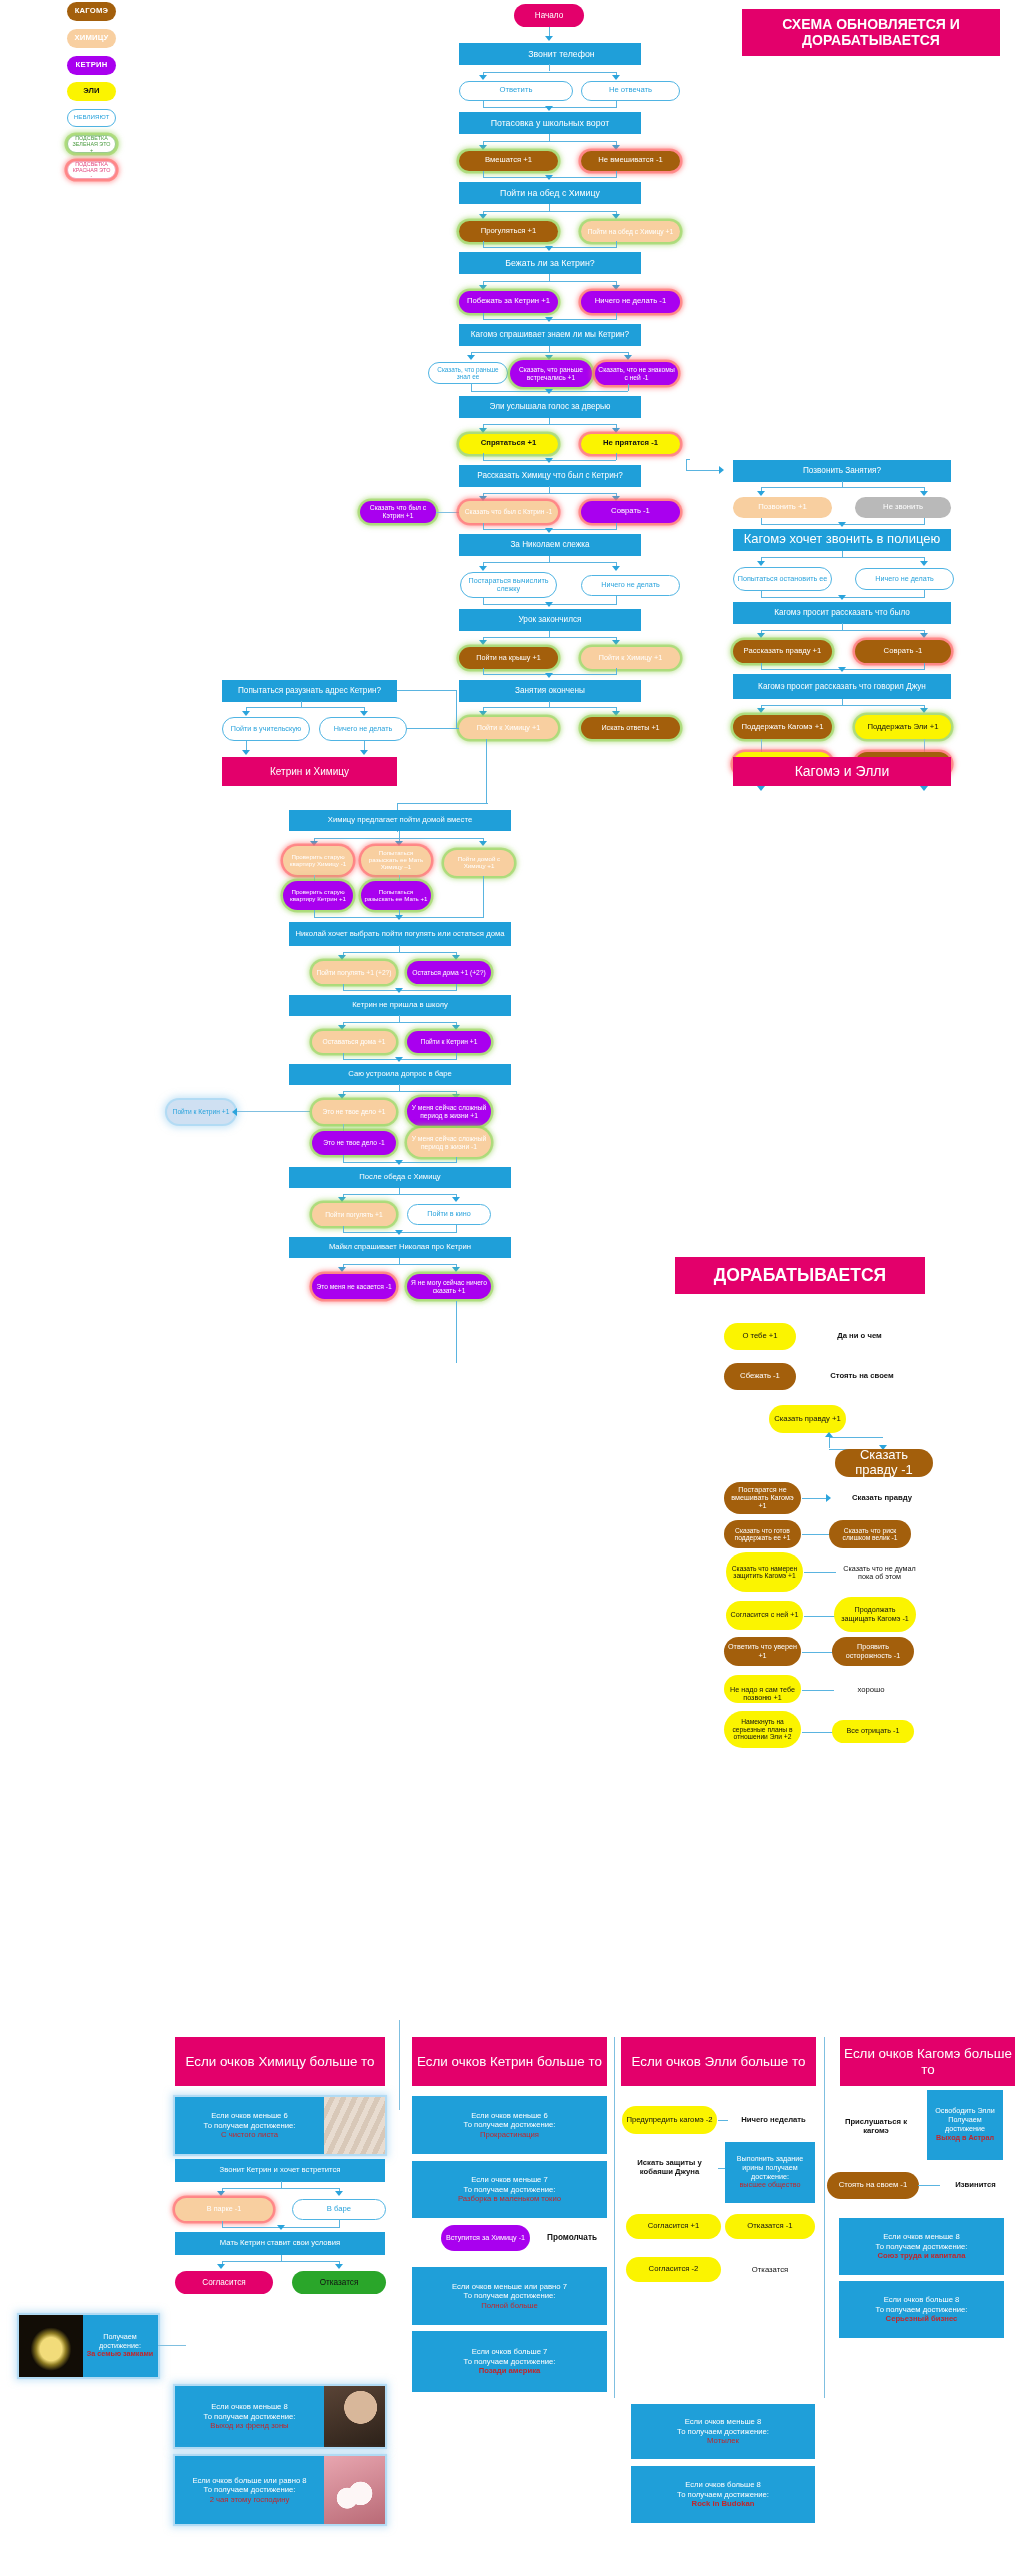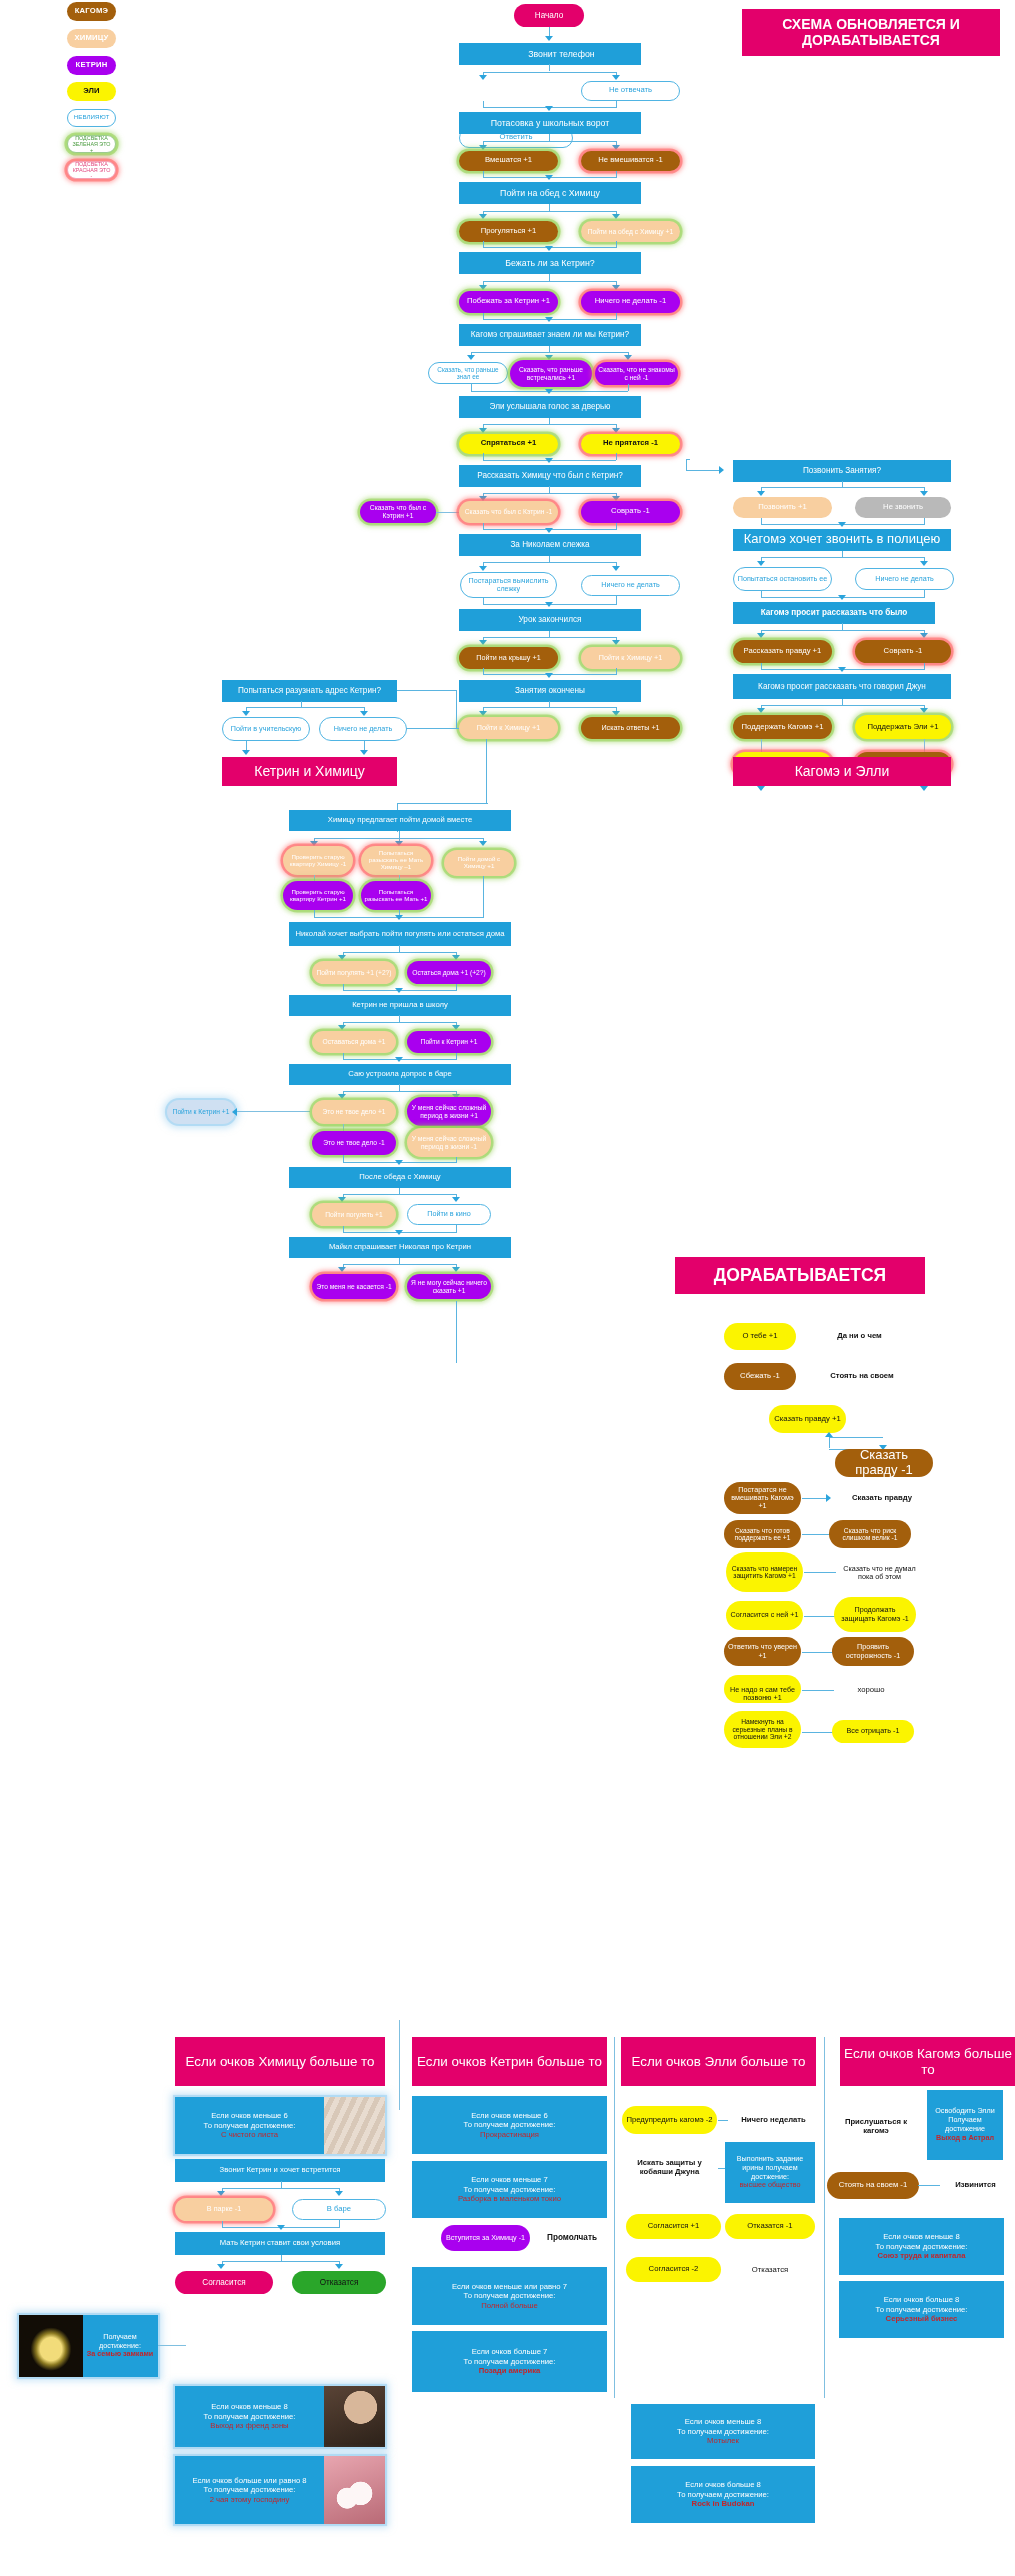--- a/index.html
+++ b/index.html
@@ -115,21 +115,21 @@
 <div class="abs rect n-blue" style="left:459px;top:43px;width:182px;height:21.6px;font-size:8.8px;padding-left:27px;">
   <span>Звонит телефон</span>
 </div>
 <div class="ln vln" style="left:549px;top:64px;height:7.2px;"></div>
 <div class="ln hln" style="left:483px;top:72px;width:133px;"></div>
 <div class="ln vln" style="left:483px;top:72px;height:4.1px;"></div>
 <div class="ln vln" style="left:616px;top:72px;height:4.1px;"></div>
 <div class="arw" style="left:479px;top:75px;"></div>
 <div class="arw" style="left:612px;top:75px;"></div>
 
-<div class="abs pill n-none" style="left:459px;top:81px;width:114px;height:19.6px;font-size:7.7px;margin-top:47px;">
+<div class="abs pill n-none" style="left:459px;top:81px;width:114px;height:19.6px;font-size:7.7px;">
   <span>Ответить</span>
 </div>
 <div class="abs pill n-none" style="left:581px;top:81px;width:99px;height:19.6px;font-size:7.7px;">
   <span>Не отвечать</span>
 </div>
 <div class="ln vln" style="left:483px;top:101px;height:6.7px;"></div>
 <div class="ln vln" style="left:616px;top:101px;height:6.7px;"></div>
 <div class="ln hln" style="left:483px;top:107px;width:133px;"></div>
 <div class="arw" style="left:545px;top:106px;"></div>
 
@@ -346,21 +346,21 @@
   <span>Пойти в учительскую</span>
 </div>
 <div class="abs pill n-none" style="left:319px;top:717px;width:88px;height:24px;font-size:7.2px;">
   <span>Ничего не делать</span>
 </div>
 <div class="ln vln" style="left:246px;top:741px;height:11.3px;"></div>
 <div class="ln vln" style="left:364px;top:741px;height:11.3px;"></div>
 <div class="arw" style="left:242px;top:750px;"></div>
 <div class="arw" style="left:360px;top:750px;"></div>
 
-<div class="abs sect-title" style="left:222px;top:757px;width:175px;height:29px;font-size:14px;">
+<div class="abs sect-title" style="left:222px;top:757px;width:175px;height:29px;font-size:10px;">
   <span>Кетрин и Химицу</span>
 </div>
 
 <div class="ln vln" style="left:686px;top:459px;height:11.3px;"></div>
 <div class="ln hln" style="left:686px;top:459px;width:4.1px;"></div>
 <div class="ln hln" style="left:686px;top:470px;width:34px;"></div>
 <div class="arwr" style="left:719px;top:466px;"></div>
 
 <div class="abs rect n-blue" style="left:733px;top:460px;width:218px;height:21.6px;font-size:8.2px;">
   <span>Позвонить Занятия?</span>
@@ -397,21 +397,21 @@
   <span>Попытаться остановить ее</span>
 </div>
 <div class="abs pill n-none" style="left:855px;top:568px;width:99px;height:21.6px;font-size:7.2px;">
   <span>Ничего не делать</span>
 </div>
 <div class="ln vln" style="left:761px;top:590px;height:6.7px;"></div>
 <div class="ln vln" style="left:924px;top:589px;height:7.7px;"></div>
 <div class="ln hln" style="left:761px;top:597px;width:164px;"></div>
 <div class="arw" style="left:838px;top:595px;"></div>
 
-<div class="abs rect n-blue" style="left:733px;top:602px;width:202px;height:21.6px;font-size:8.2px;font-weight:bold;">
+<div class="abs rect n-blue" style="left:733px;top:602px;width:218px;height:21.6px;font-size:8.2px;">
   <span>Кагомэ просит рассказать что было</span>
 </div>
 <div class="ln vln" style="left:842px;top:623px;height:6.7px;"></div>
 <div class="ln hln" style="left:761px;top:630px;width:164px;"></div>
 <div class="ln vln" style="left:761px;top:630px;height:4.1px;"></div>
 <div class="ln vln" style="left:924px;top:630px;height:4.1px;"></div>
 <div class="arw" style="left:757px;top:633px;"></div>
 <div class="arw" style="left:920px;top:633px;"></div>
 
 <div class="abs pill n-kagome glow-green" style="left:733px;top:640px;width:99px;height:23px;font-size:7.7px;">

